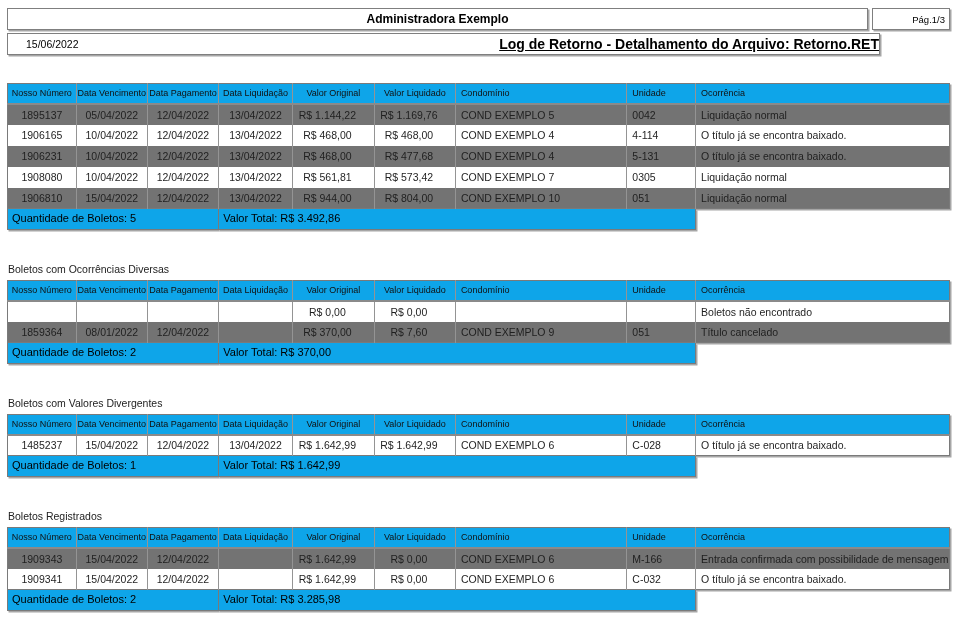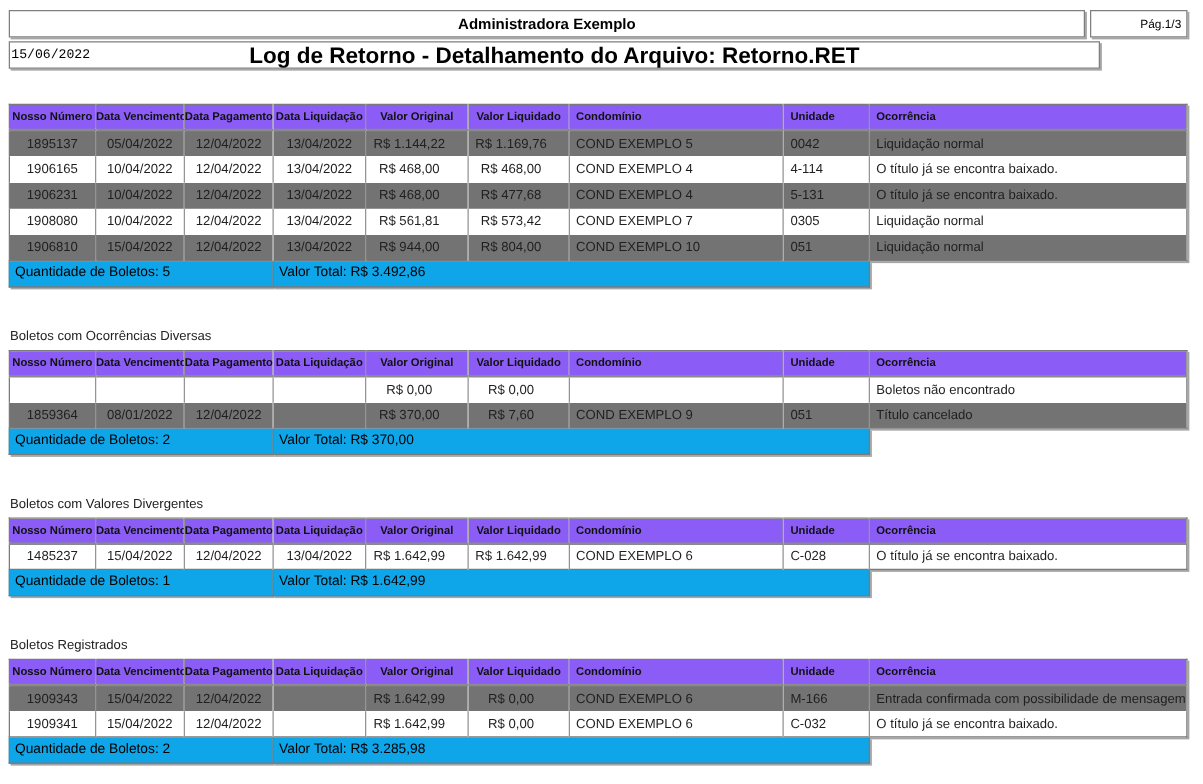--- a/index.html
+++ b/index.html
@@ -19,42 +19,42 @@
     background:#fff;
   }
   .hdr-title-box { flex:1; display:flex; align-items:center; justify-content:center; }
   .hdr-title { font-size:12px; font-weight:bold; color:#000; }
   .hdr-page-box { width:78px; display:flex; align-items:center; justify-content:flex-end; padding-right:4px; }
   .hdr-page { font-size:9.5px; color:#000; }
   .hdr-row2 {
     margin-top:3px; height:22px; width:calc(100% - 70px);
     position:relative; display:flex; align-items:center;
   }
-  .hdr-date { position:absolute; left:1px; font-size:10.5px; color:#000;font-family:Liberation Mono, monospace; }
-  .hdr-subtitle { width:100%; text-align:center; font-size:18px; font-weight:bold; color:#000; }
+  .hdr-date { position:absolute; left:18px; font-size:10.5px; color:#000; }
+  .hdr-subtitle { width:100%; text-align:right; font-size:14px; font-weight:bold; color:#000;text-decoration:underline; }
 
   
   main { margin-top:28px; }
   .boleto-section { margin-bottom:33px; }
   .section-title { font-size:10.5px; color:#222; margin-bottom:5px; padding-left:1px; }
 
   table.boleto-table {
     width:100%; border-collapse:collapse; table-layout:fixed;
     border:1px solid #7a7a7a;
     box-shadow:1.5px 1.5px 0 #a6a6a6;
     background:#fff;
   }
   .boleto-table th, .boleto-table td {
     border-left:1px solid #949494;
     overflow:hidden; white-space:nowrap;
   }
   .boleto-table th:first-child, .boleto-table td:first-child { border-left:none; }
   .boleto-table thead th {
-    height:20px; font-size:9px; font-weight:bold; color:#111;
-    border-bottom:2px solid #8a8a8a; background:#8b5cf6;
+    height:20px; font-size:9px; font-weight:normal; color:#111;
+    border-bottom:2px solid #8a8a8a; background:#0ea5e9;
   }
   .boleto-table tbody td { height:21px; font-size:10.5px; color:#1f1f1f; }
   .boleto-table tbody tr.shaded td { background:#737373; }
 
   
   .c0{width:7.3%;} .c1{width:7.55%;} .c2{width:7.55%;} .c3{width:7.85%;}
   .c4{width:8.7%;} .c5{width:8.6%;} .c6{width:18.2%;} .c7{width:7.3%;} .c8{width:26.95%;}
 
   
   .boleto-table td.col0,.boleto-table td.col1,.boleto-table td.col2,.boleto-table td.col3 { text-align:center; }

